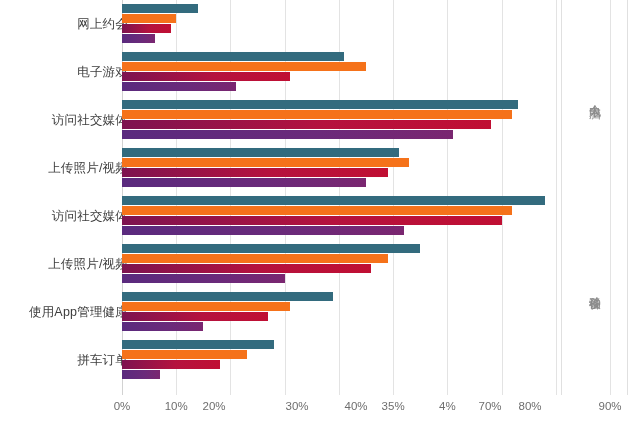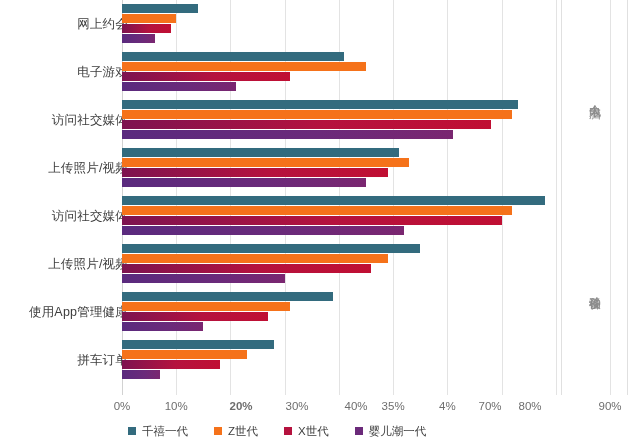--- a/index.html
+++ b/index.html
@@ -239,42 +239,24 @@
           <div class="bar s3" title="婴儿潮一代: 7%" style="width: 37.9556px;"></div>
         </div>
       </div>
       <div class="panel-caption" style="left: 578px; top: 58px; height: 76px;">个人电脑</div>
       <div class="panel-caption" style="left: 578px; top: 250px; height: 76px;">移动设备</div>
     </div>
 
   <div id="x-axis">
       <div class="tick-label" style="left: 122px;">0%</div>
       <div class="tick-label" style="left: 176.222px;">10%</div>
-      <div class="tick-label" style="left: 241px; font-weight: bold;">20%</div>
+      <div class="tick-label" style="left: 214px;">20%</div>
       <div class="tick-label" style="left: 297px;">30%</div>
       <div class="tick-label" style="left: 356px;">40%</div>
       <div class="tick-label" style="left: 393.111px;">35%</div>
       <div class="tick-label" style="left: 447.333px;">4%</div>
       <div class="tick-label" style="left: 490px;">70%</div>
       <div class="tick-label" style="left: 530px;">80%</div>
       <div class="tick-label" style="left: 610px;">90%</div>
     </div>
 
-  <div id="legend">
-      <div class="legend-item">
-        <span class="legend-swatch" style="background: rgb(51, 107, 126);"></span>
-        <span>千禧一代</span>
-      </div>
-      <div class="legend-item">
-        <span class="legend-swatch" style="background: rgb(245, 114, 26);"></span>
-        <span>Z世代</span>
-      </div>
-      <div class="legend-item">
-        <span class="legend-swatch" style="background: rgb(181, 18, 62);"></span>
-        <span>X世代</span>
-      </div>
-      <div class="legend-item">
-        <span class="legend-swatch" style="background: rgb(107, 42, 122);"></span>
-        <span>婴儿潮一代</span>
-      </div>
-    </div>
 
 </div>
 
 </body></html>

